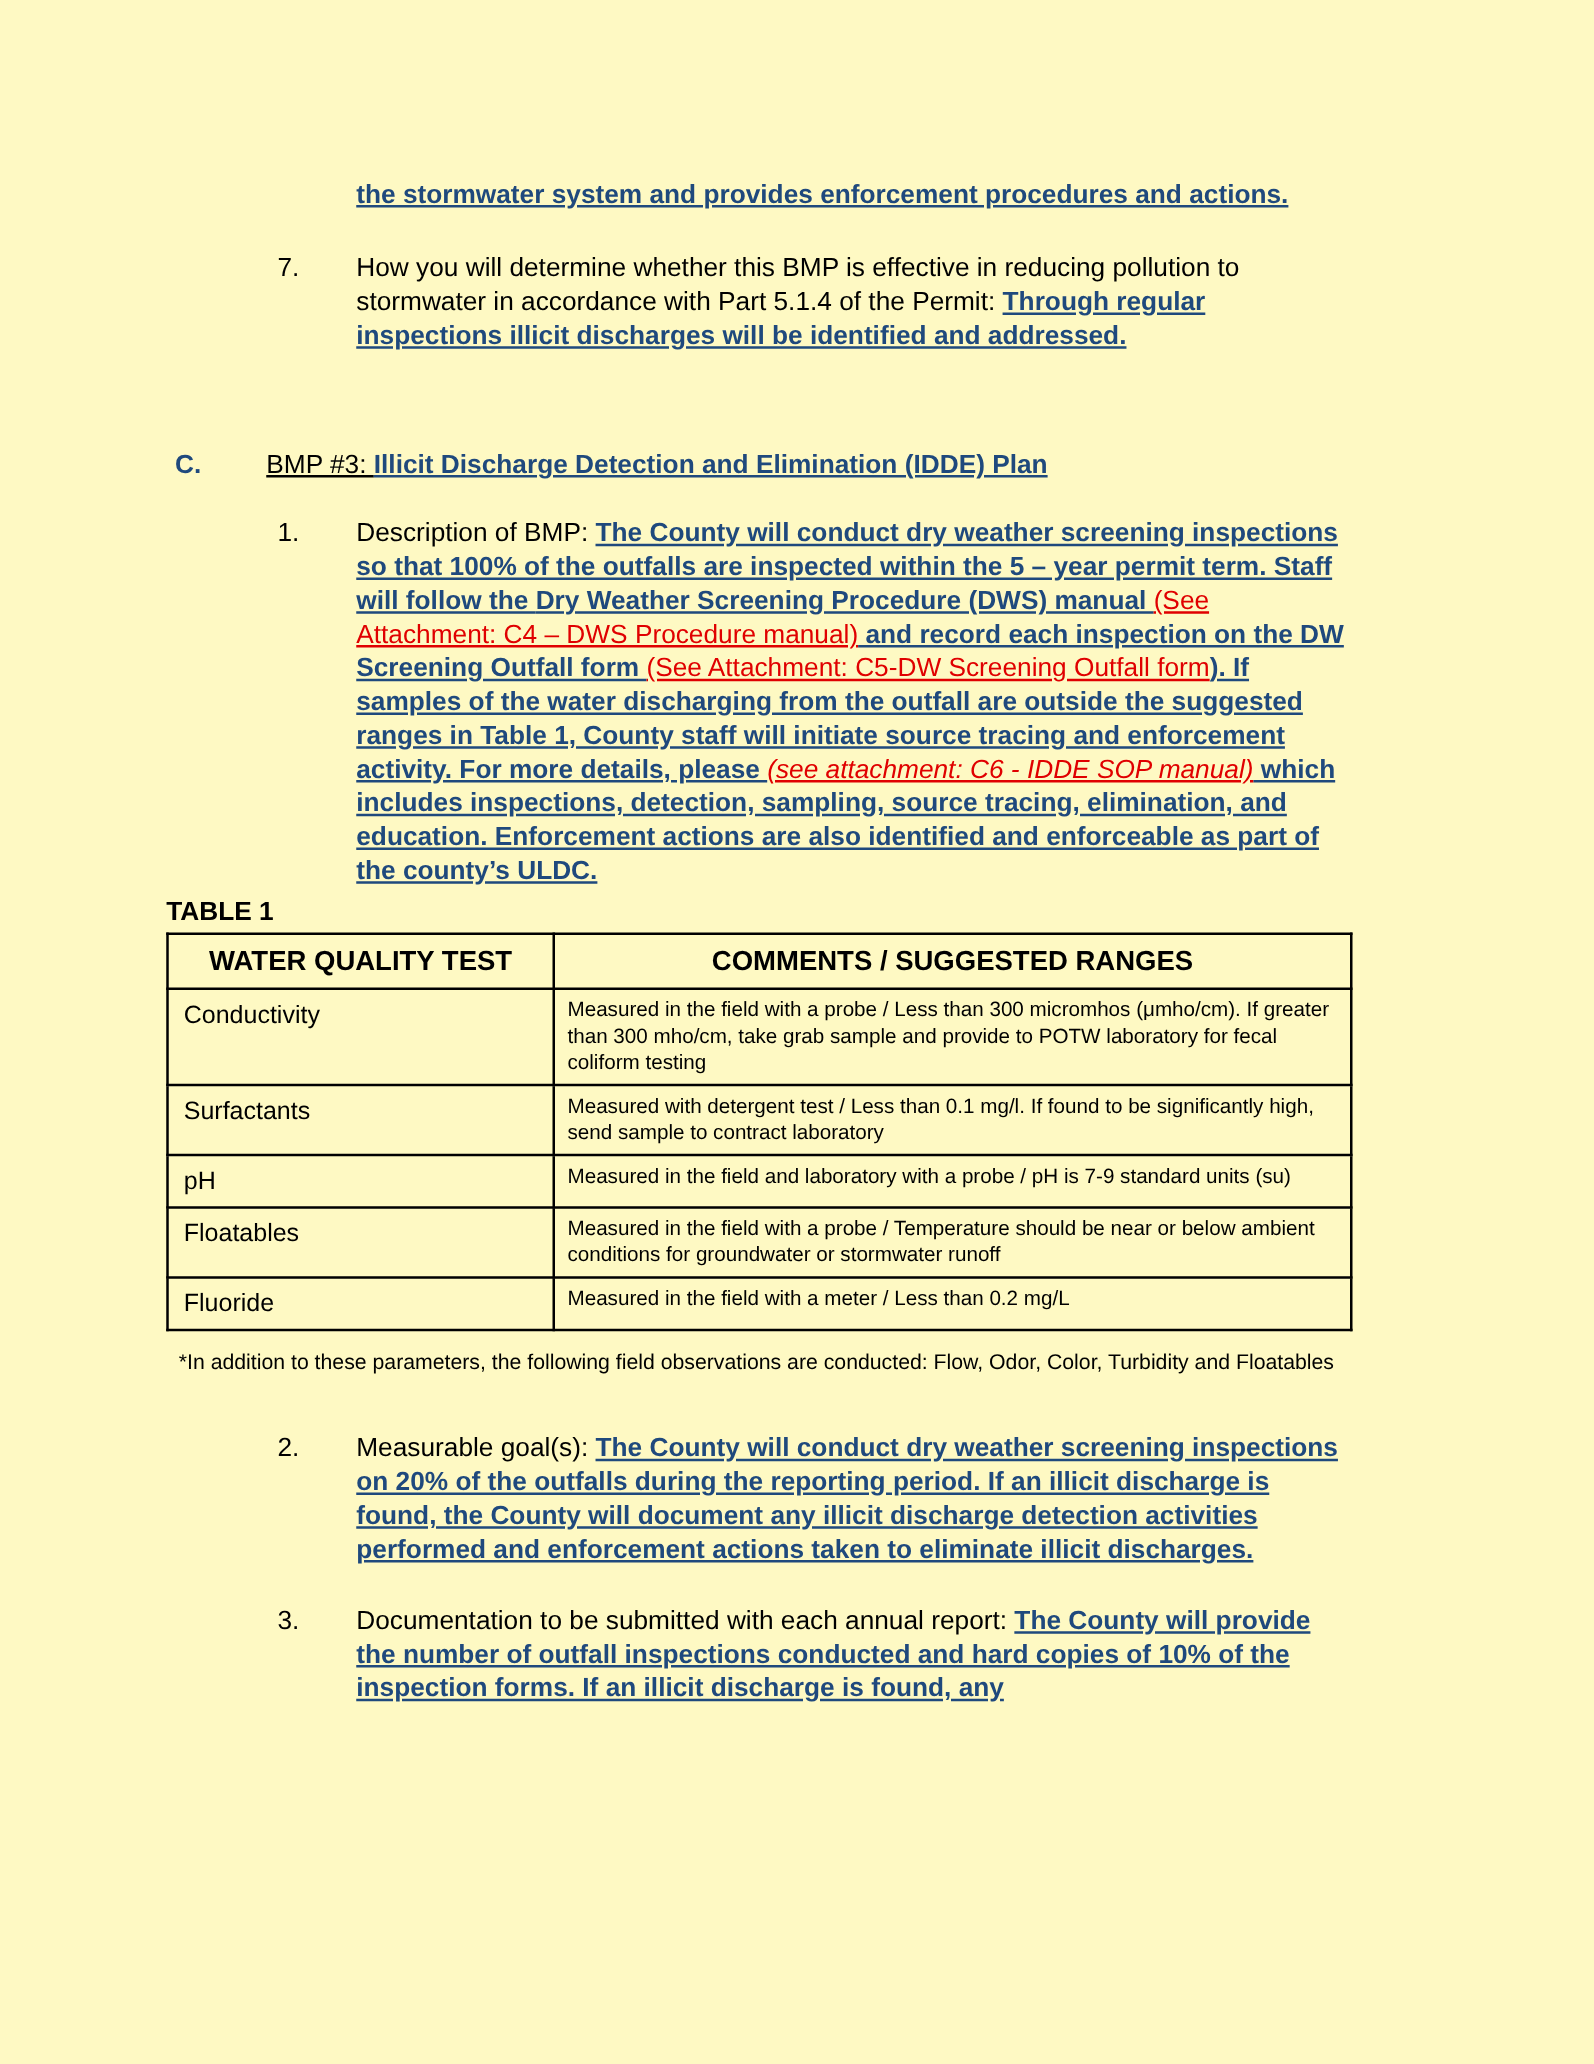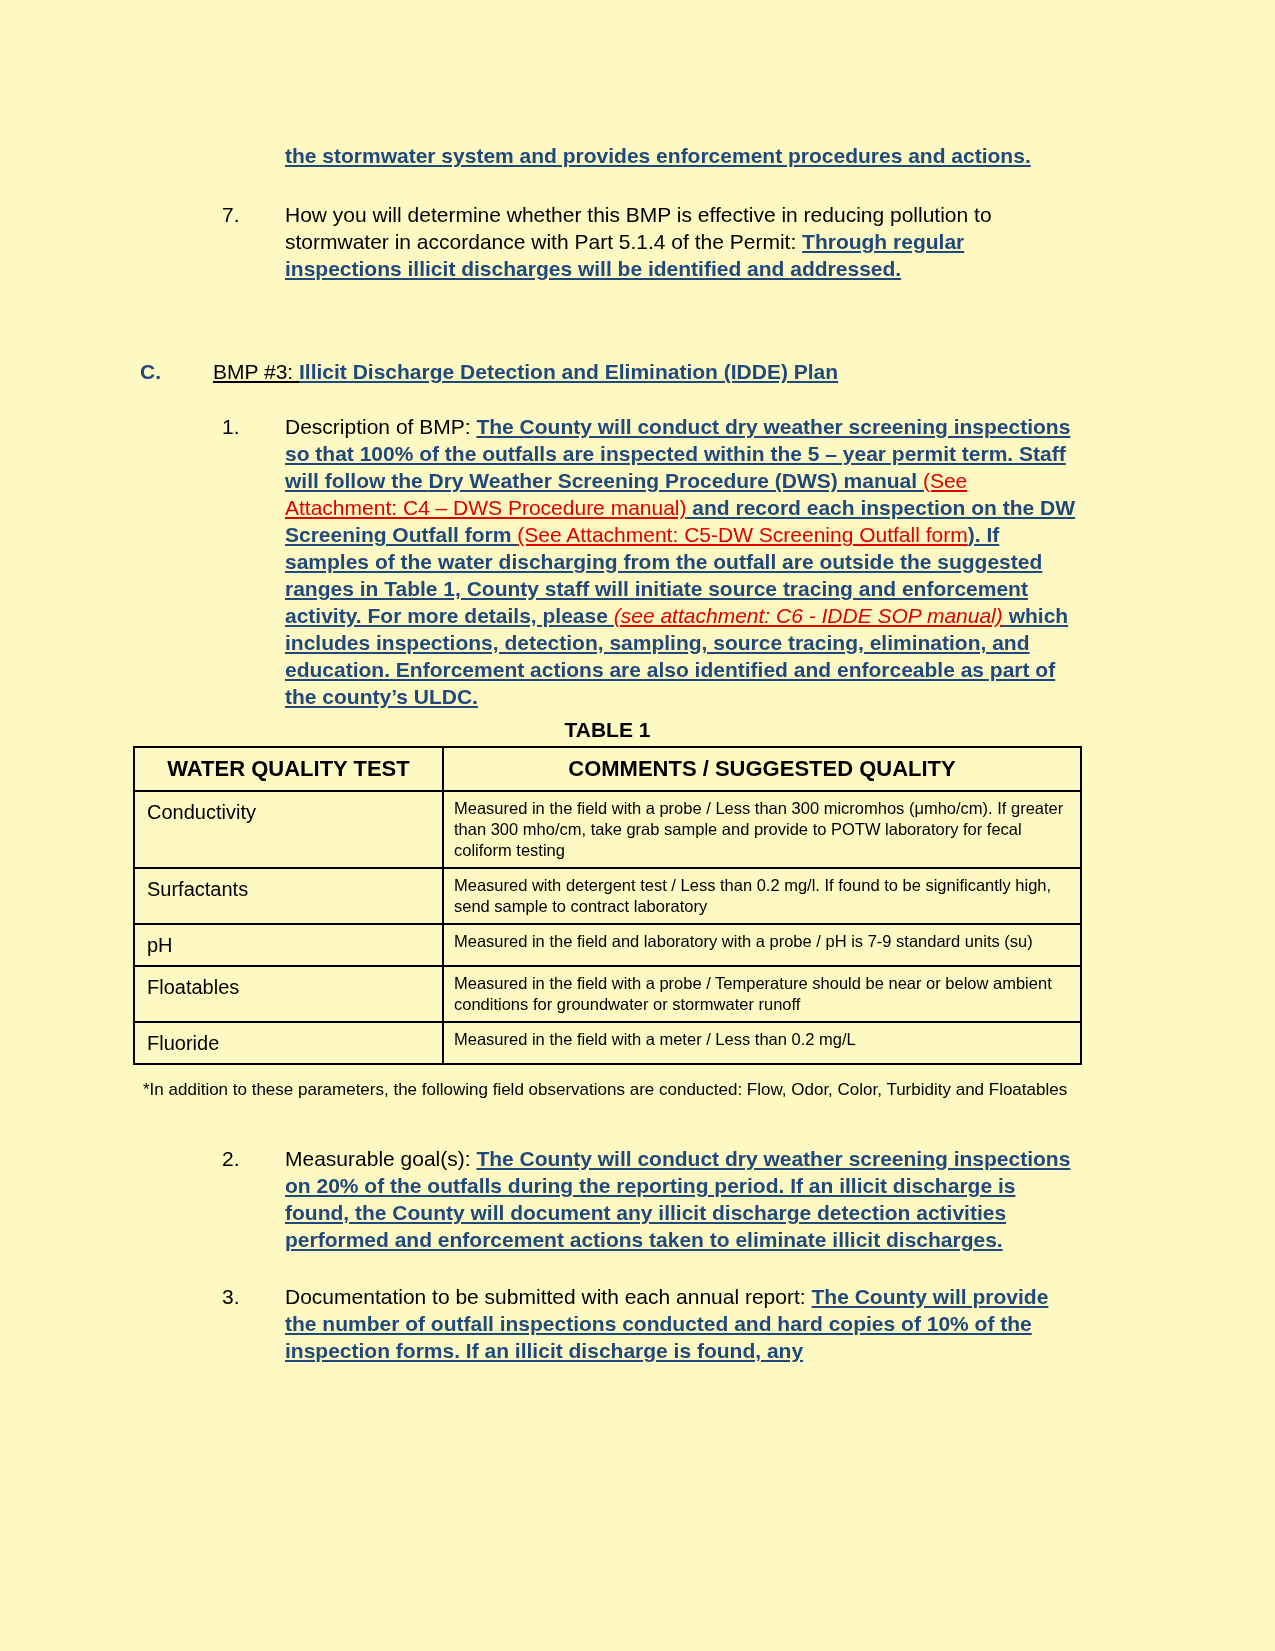--- a/index.html
+++ b/index.html
@@ -18,21 +18,21 @@
     overflow: hidden;
   }
   .p-top { margin: 0 0 32px 285px; width: 780px; }
   .list-item { display: flex; margin-left: 222px; }
   .num { flex: 0 0 63px; }
   .lbody { width: 795px; }
   .mb-item7 { margin-bottom: 76px; }
   .section { display: flex; margin-left: 140px; margin-bottom: 28px; font-weight: 700; }
   .sec-letter { flex: 0 0 73px; color: var(--blue, #1F497D); }
   .mb-item1 { margin-bottom: 6px; }
-  .table-title { width: 949px; margin-left: 133px; text-align: center; font-weight: 700; margin-bottom: 3px; }
+  .table-title { width: 949px; margin-left: 133px; font-weight: 700; margin-bottom: 3px; }
   table.wq { border-collapse: collapse; margin-left: 133px; width: 949px; table-layout: fixed; }
   table.wq th, table.wq td { border: 2px solid #000; }
   th.h-test { width: 295px; font-size: 22px; line-height: 26px; padding: 8px 6px; text-align: center; }
   th.h-comments { font-size: 22px; line-height: 26px; padding: 8px 6px; text-align: center; }
   td.c-test { font-size: 20px; line-height: 24px; padding: 8px 12px; vertical-align: top; }
   td.c-comment { font-size: 16.5px; line-height: 21px; padding: 6px 10px; vertical-align: top; }
   .footnote { margin: 14px 0 44px 143px; font-size: 17px; line-height: 22px; }
   .mb-item2 { margin-bottom: 30px; }
   
   .r-k { color: #000000; }
@@ -63,31 +63,31 @@
     <div class="num">1.</div>
     <div class="lbody"><span class="r-k">Description of BMP: </span><span class="r-bu">The County will conduct dry weather screening inspections so that 100% of the outfalls are inspected within the 5 – year permit term. Staff will follow the </span><span class="r-bui">Dry Weather Screening Procedure (DWS) manual </span><span class="r-ru">(See Attachment: C4 – DWS Procedure manual)</span><span class="r-bu"> and record each inspection on the DW </span><span class="r-bui">Screening Outfall form </span><span class="r-ru">(See Attachment: C5-DW Screening Outfall form</span><span class="r-bu">). If samples of the water discharging from the outfall are outside the suggested ranges in Table 1, County staff will initiate source tracing and enforcement activity. For more details, please </span><span class="r-rui">(see attachment: C6 - IDDE SOP manual)</span><span class="r-bu"> which includes inspections, detection, sampling, source tracing, elimination, and education. Enforcement actions are also identified and enforceable as part of the county’s ULDC.</span></div>
   </div>
 
   <div class="table-title">TABLE 1</div>
 
   <table class="wq">
     <thead>
       <tr>
         <th class="h-test">WATER QUALITY TEST</th>
-        <th class="h-comments">COMMENTS / SUGGESTED QUALITY</th>
+        <th class="h-comments">COMMENTS / SUGGESTED RANGES</th>
       </tr>
     </thead>
     <tbody>
       <tr>
         <td class="c-test">Conductivity</td>
         <td class="c-comment">Measured in the field with a probe / Less than 300  micromhos (μmho/cm). If greater than 300 mho/cm, take grab sample and provide to POTW laboratory for fecal coliform testing</td>
       </tr>
       <tr>
         <td class="c-test">Surfactants</td>
-        <td class="c-comment">Measured with detergent test / Less than 0.2 mg/l. If found to be significantly high, send sample to contract laboratory</td>
+        <td class="c-comment">Measured with detergent test / Less than 0.1 mg/l. If found to be significantly high, send sample to contract laboratory</td>
       </tr>
       <tr>
         <td class="c-test">pH</td>
         <td class="c-comment">Measured in the field and laboratory with a probe / pH is 7-9 standard units (su)</td>
       </tr>
       <tr>
         <td class="c-test">Floatables</td>
         <td class="c-comment">Measured in the field with a probe / Temperature should be near or below ambient conditions for groundwater or stormwater runoff</td>
       </tr>
       <tr>

